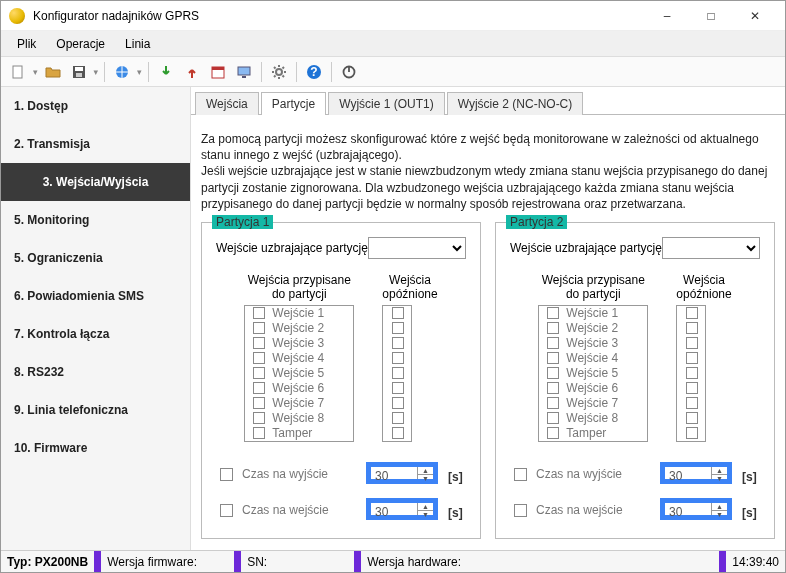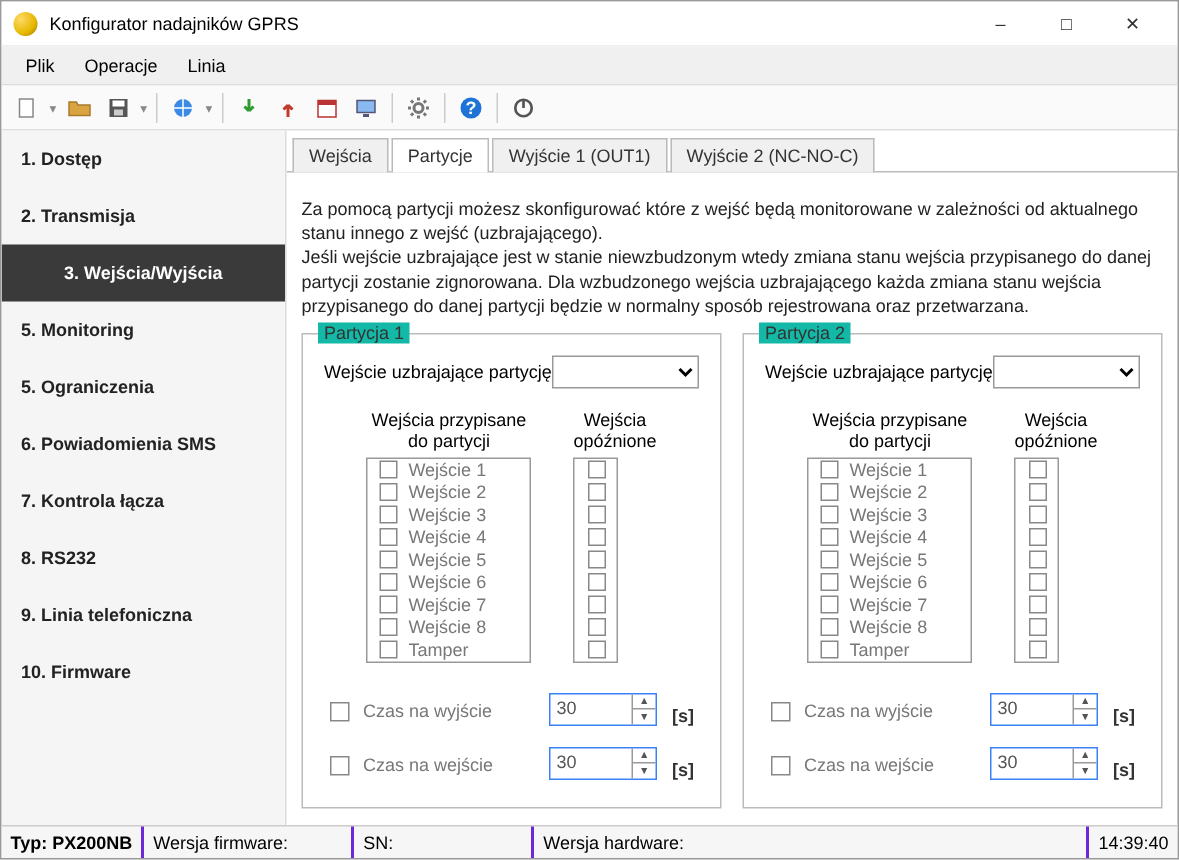--- a/index.html
+++ b/index.html
@@ -33,28 +33,28 @@
   .cols { display: flex; gap: 28px; justify-content: center; }
   .colh { text-align: center; margin-bottom: 4px; }
   .listbox { border: 1px solid #999; background: #fff; width: 110px; }
   .listbox.narrow { width: 30px; }
   .listrow { display: flex; align-items: center; height: 15px; padding: 0 4px; color: #777; gap: 4px; }
   .listrow input { width: 12px; height: 12px; appearance:none; border:1px solid #888; background:#fff; }
   .opts { margin-top: 20px; display:flex; flex-direction:column; gap:14px;}
   .optrow { display: flex; align-items: flex-end; gap: 10px; }
   .optrow .lbl { display:flex; align-items:center; gap:6px; width: 140px; color:#777;}
   .optrow input[type=checkbox]{ width:13px;height:13px;appearance:none;border:1px solid #888;background:#fff;}
-  .spinner { width: 72px; height: 22px; border: 1px solid #3b82f6; background:#fff; display:flex; }
+  .spinner { width: 72px; height: 22px; border: 5px solid #3b82f6; background:#fff; display:flex; }
   .spinner .num { flex:1; padding:2px 4px; color:#555;}
   .spinner .arrows { width:16px; display:flex; flex-direction:column; border-left:1px solid #999;}
   .spinner .arrows div{ flex:1; display:flex; align-items:center; justify-content:center; font-size:7px; color:#555;}
   .spinner .arrows div:first-child{border-bottom:1px solid #999;}
   .unit { font-weight:700; color:#333;}
   .statusbar { height: 22px; border-top: 1px solid #ccc; display: flex; align-items: stretch; background:#f6f6f6; }
-  .statusbar > div { border-right: 2px solid #6d28d9; padding: 3px 6px; display:flex; align-items:center;}
+  .statusbar > div { border-right: 7px solid #6d28d9; padding: 3px 6px; display:flex; align-items:center;}
   .statusbar .time { margin-left:auto; border-right:none;}
 </style>
 </head>
 <body>
 
 <div class="titlebar">
   <div class="logo"></div>
   <div class="title">Konfigurator nadajników GPRS</div>
   <div class="winbtn">–</div>
   <div class="winbtn">□</div>

